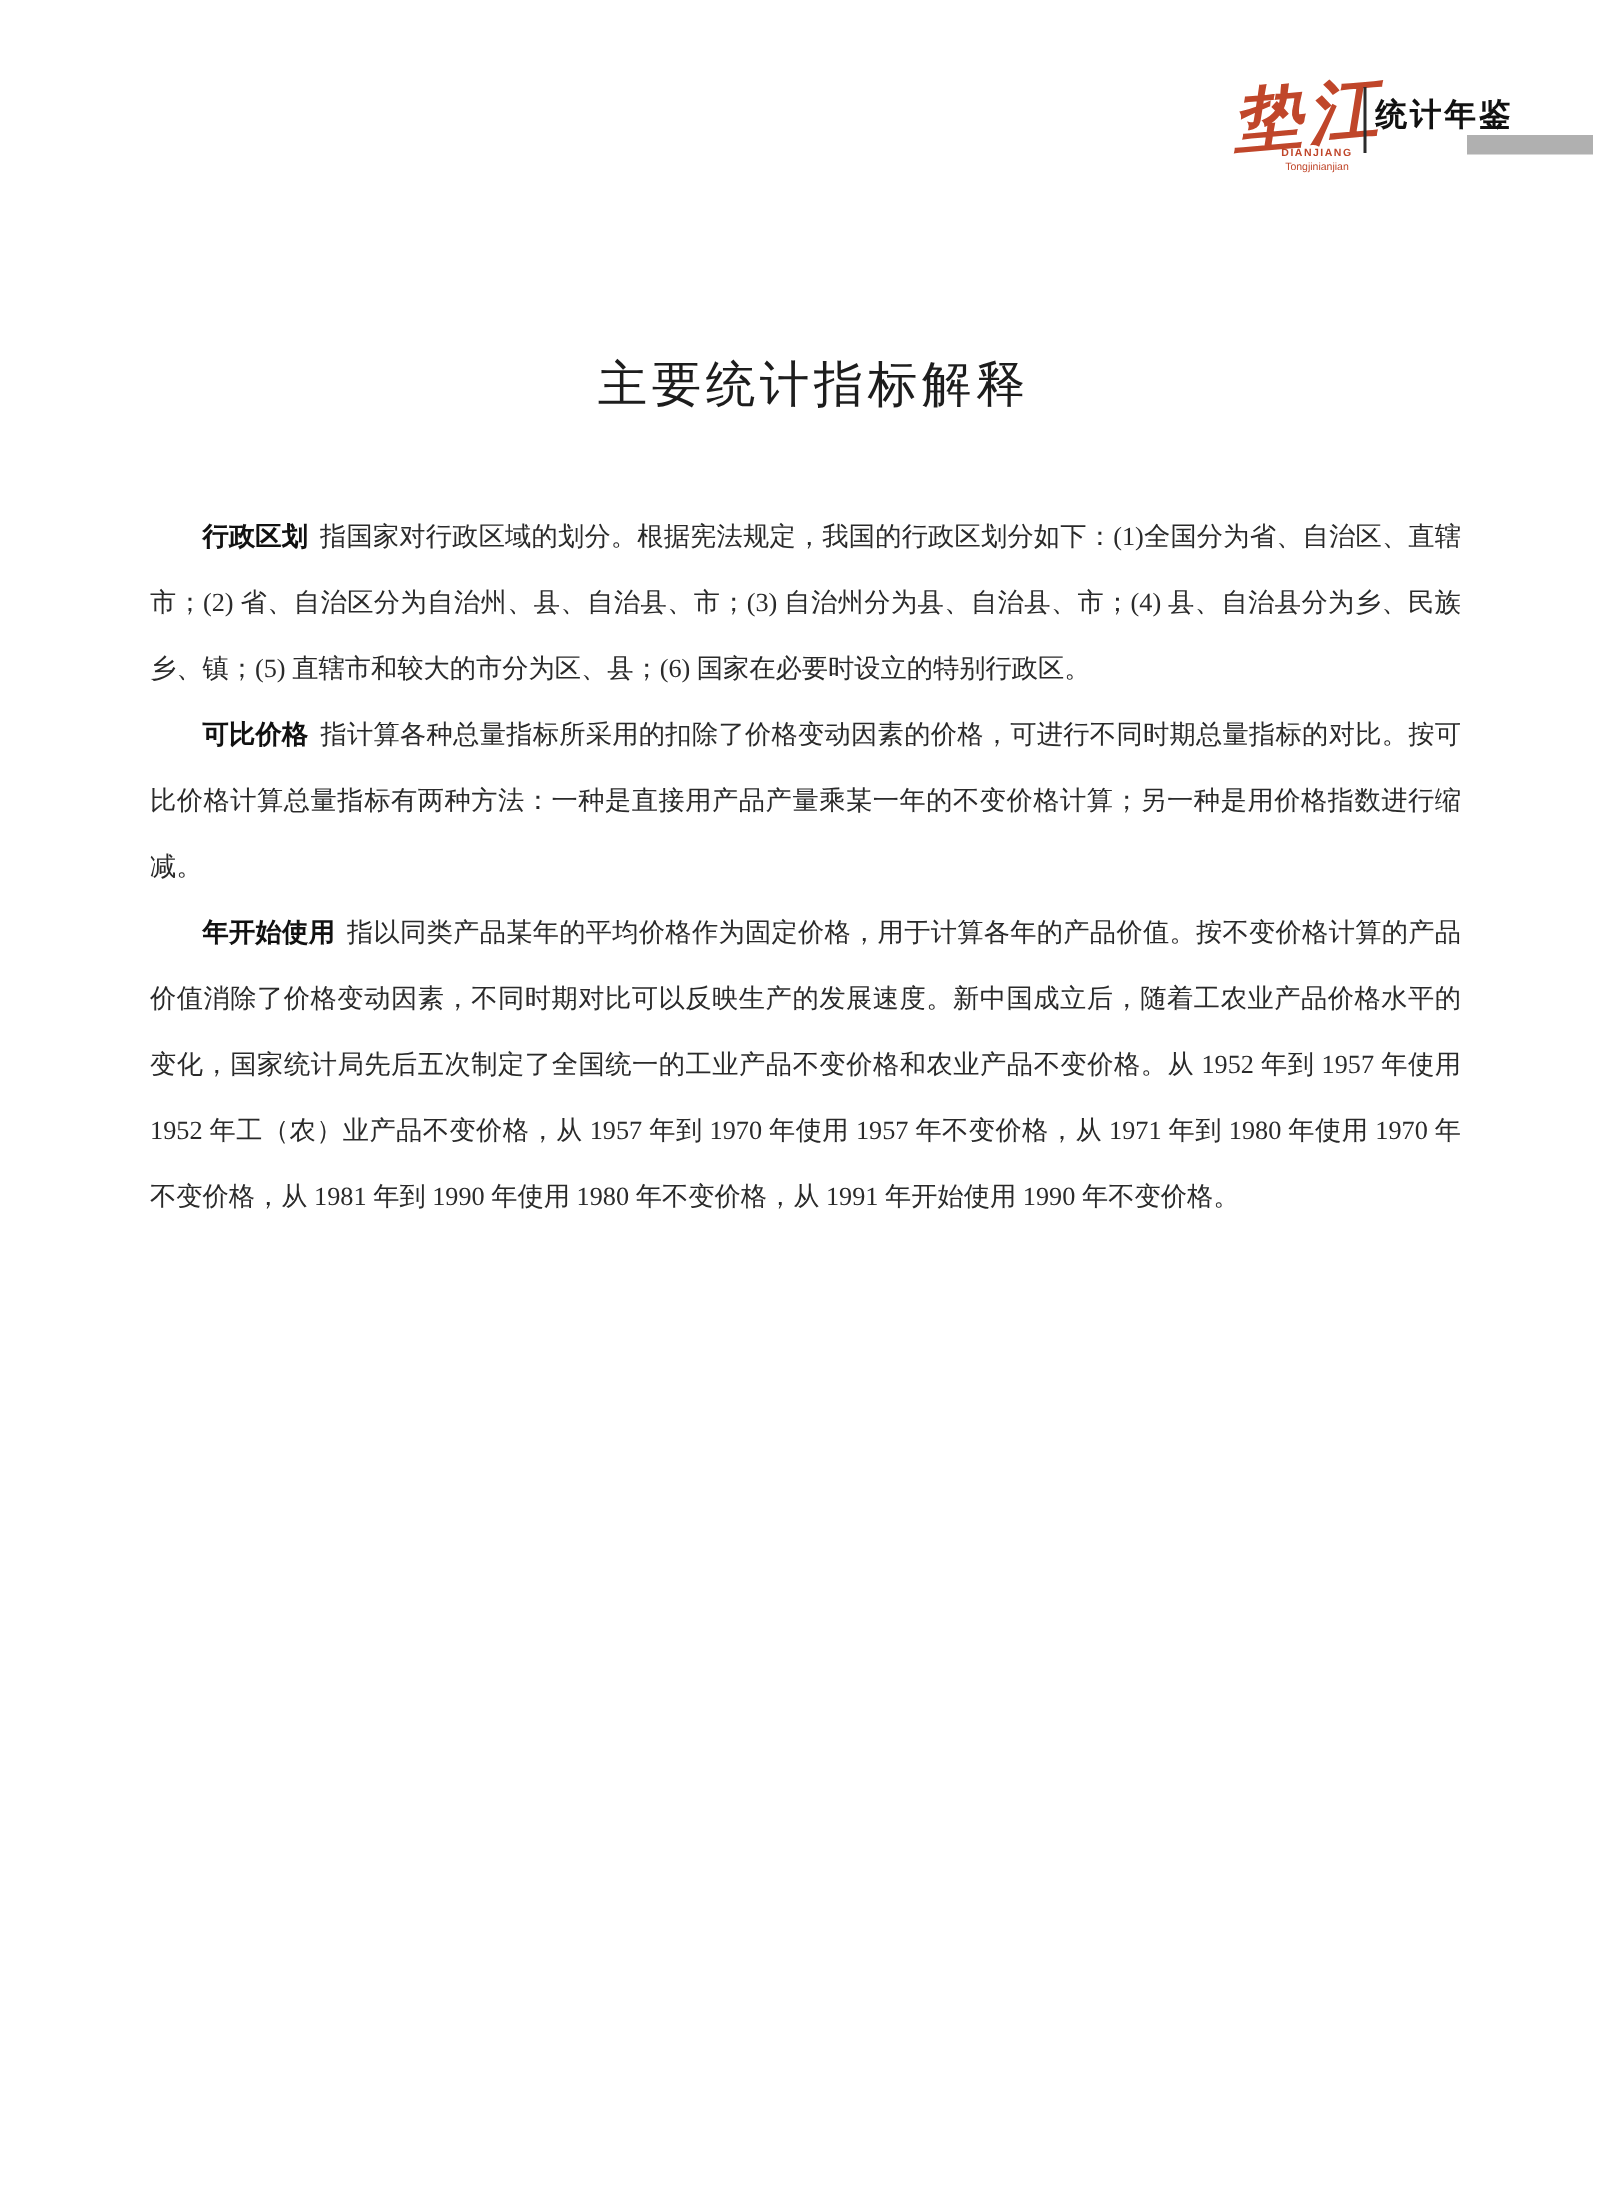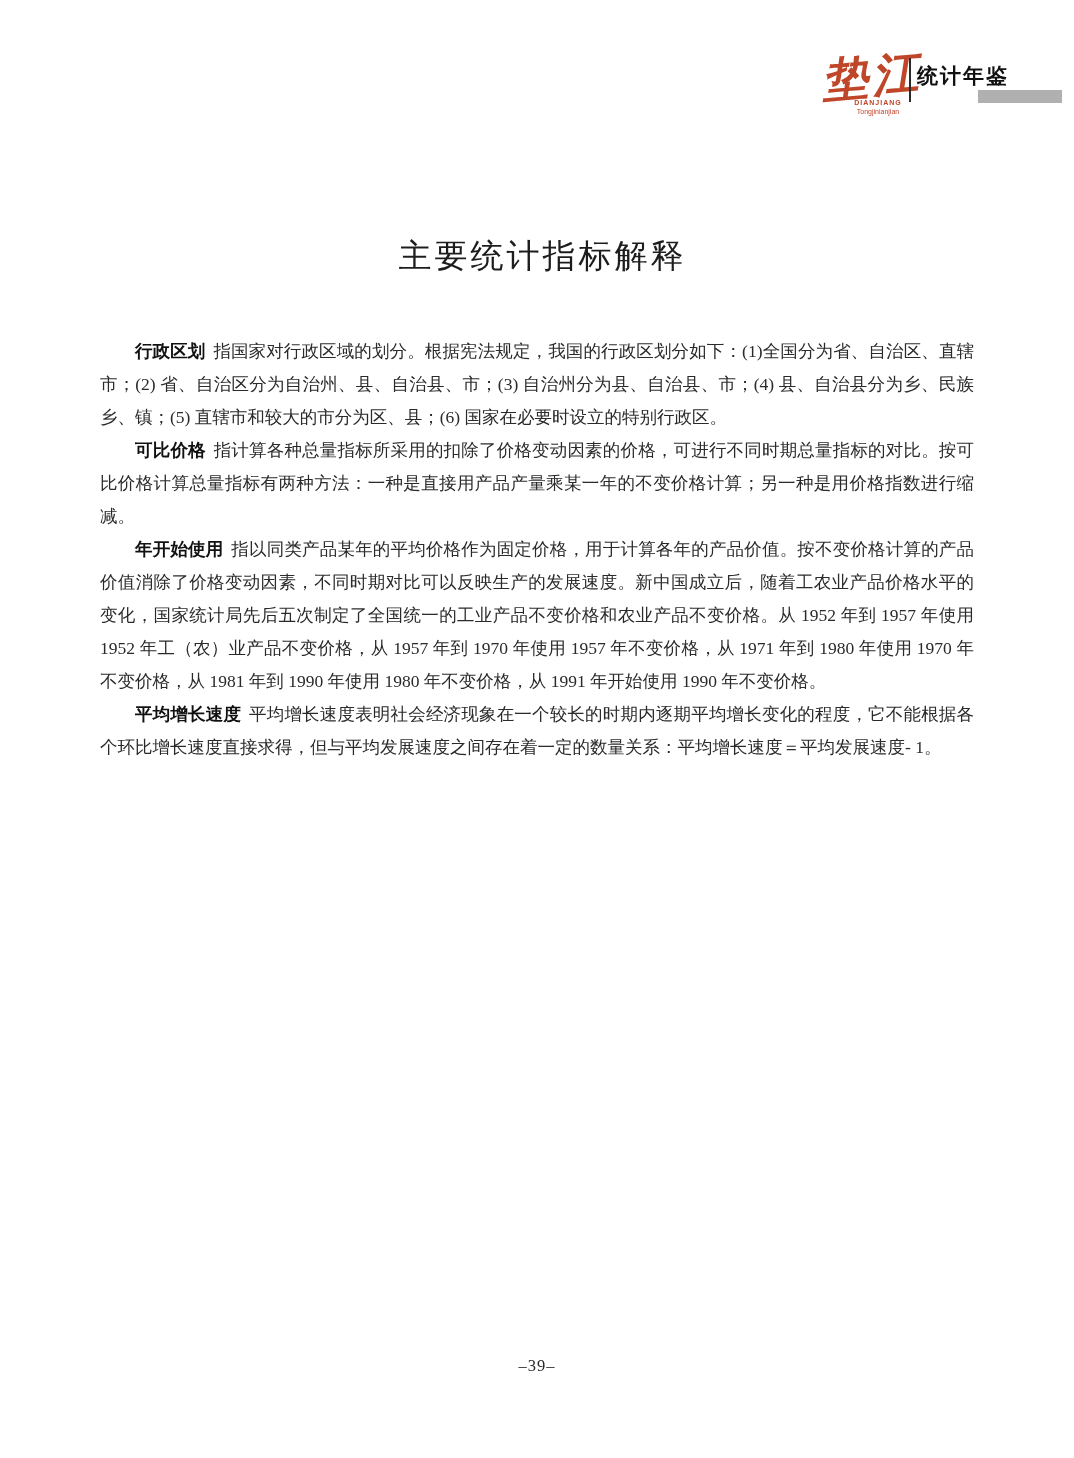--- a/index.html
+++ b/index.html
@@ -79,21 +79,21 @@
     font-family: "Liberation Sans", "DejaVu Sans", sans-serif;
     margin-left: 11px;
   }
 
   
   .content {
     margin: 56px 100px 0 100px;
   }
   .para {
     font-size: 17.5px;
-    line-height: 33px;
+    line-height: 44px;
     text-align: justify;
     text-indent: 2em;
     color: #2a2a2a;
   }
   .term {
     font-family: "Liberation Sans", "DejaVu Sans", sans-serif;
     font-weight: bold;
     color: #111;
     margin-right: 0.45em;
   }
@@ -130,20 +130,16 @@
   <main class="content">
     <p class="para">
       <b class="term">行政区划</b><span>指国家对行政区域的划分。根据宪法规定，我国的行政区划分如下：(1)全国分为省、自治区、直辖市；(2) 省、自治区分为自治州、县、自治县、市；(3) 自治州分为县、自治县、市；(4) 县、自治县分为乡、民族乡、镇；(5) 直辖市和较大的市分为区、县；(6) 国家在必要时设立的特别行政区。</span>
     </p>
     <p class="para">
       <b class="term">可比价格</b><span>指计算各种总量指标所采用的扣除了价格变动因素的价格，可进行不同时期总量指标的对比。按可比价格计算总量指标有两种方法：一种是直接用产品产量乘某一年的不变价格计算；另一种是用价格指数进行缩减。</span>
     </p>
     <p class="para">
       <b class="term">年开始使用</b><span>指以同类产品某年的平均价格作为固定价格，用于计算各年的产品价值。按不变价格计算的产品价值消除了价格变动因素，不同时期对比可以反映生产的发展速度。新中国成立后，随着工农业产品价格水平的变化，国家统计局先后五次制定了全国统一的工业产品不变价格和农业产品不变价格。从 1952 年到 1957 年使用 1952 年工（农）业产品不变价格，从 1957 年到 1970 年使用 1957 年不变价格，从 1971 年到 1980 年使用 1970 年不变价格，从 1981 年到 1990 年使用 1980 年不变价格，从 1991 年开始使用 1990 年不变价格。</span>
     </p>
-    <p class="para">
-      <b class="term">平均增长速度</b><span>平均增长速度表明社会经济现象在一个较长的时期内逐期平均增长变化的程度，它不能根据各个环比增长速度直接求得，但与平均发展速度之间存在着一定的数量关系：平均增长速度＝平均发展速度- 1。</span>
-    </p>
   </main>
 
-  <div class="footer">–39–</div>
 
 </div>
 
 </body></html>

